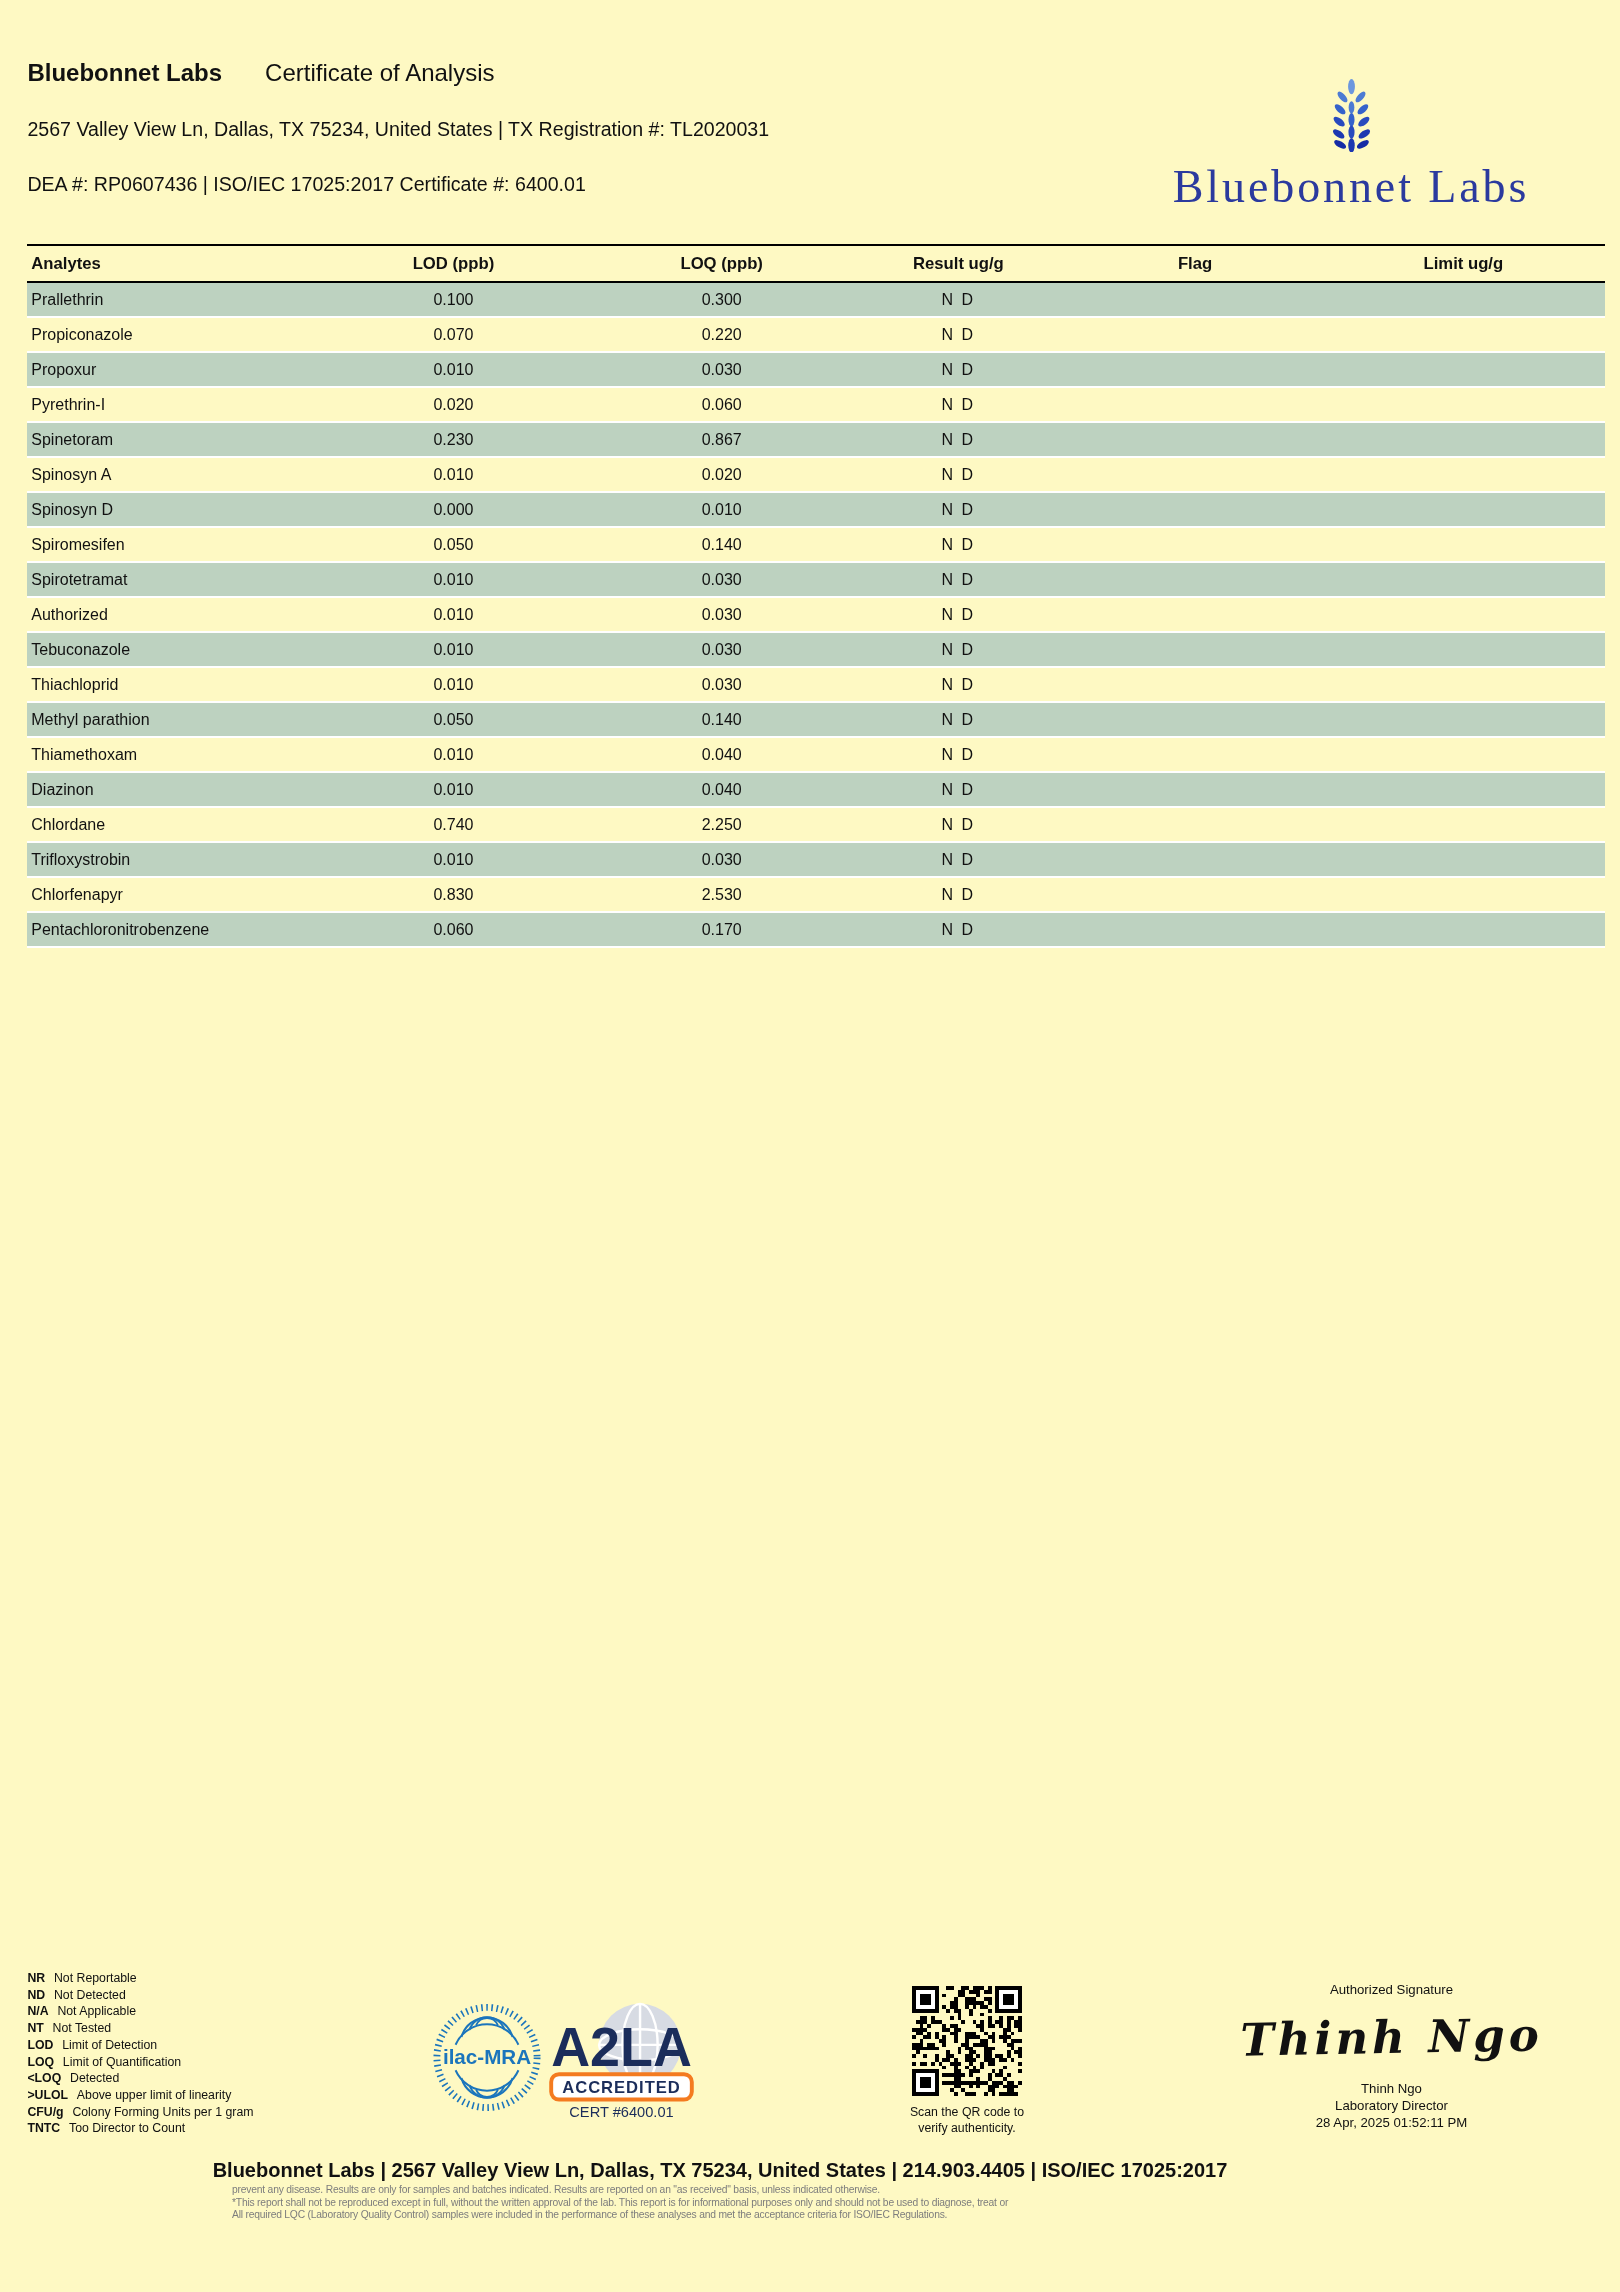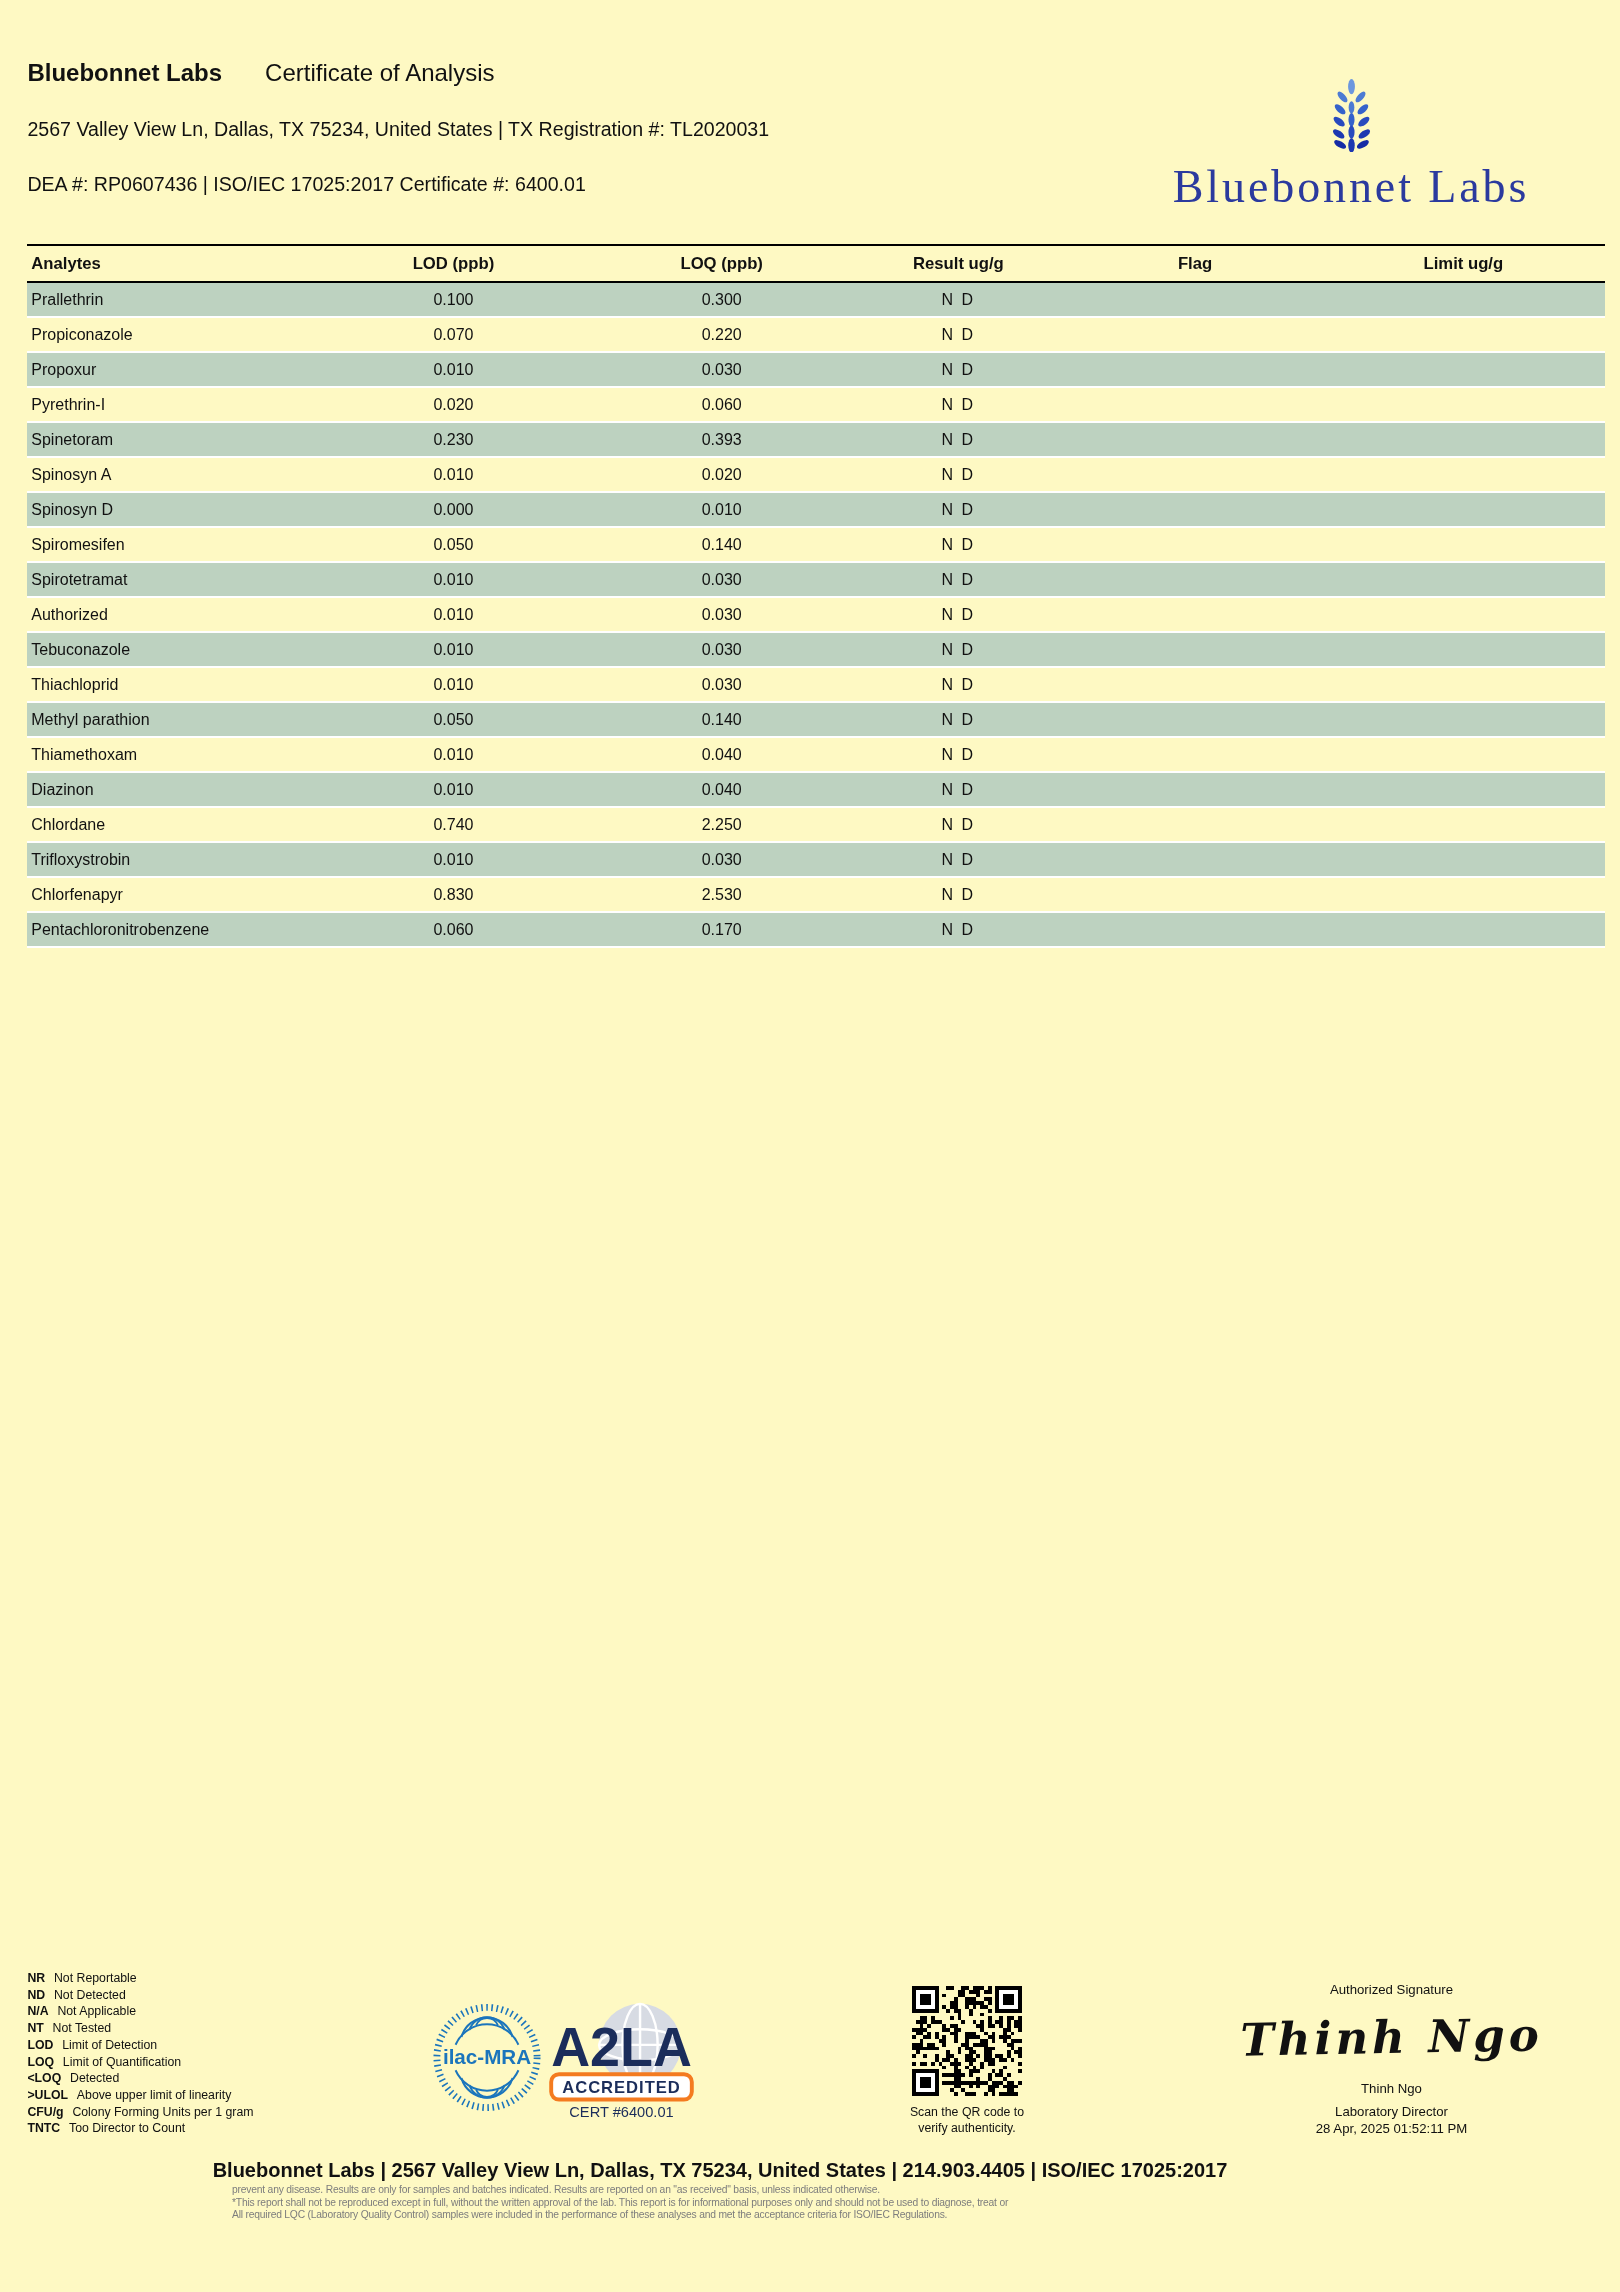--- a/index.html
+++ b/index.html
@@ -62,21 +62,21 @@
   }
   
   .sig-block{position:absolute;left:1230px;top:1982px;width:323px;text-align:center;}
   .sig-heading{font-size:13.2px;}
   .sig-script{
     font-family:"DejaVu Serif", serif;font-style:italic;font-weight:bold;
     font-size:45px;margin-top:13.7px;letter-spacing:3.9px;white-space:nowrap;
     transform:rotate(-1deg);
   }
   .sig-name{font-size:13.2px;margin-top:17.6px;}
-  .sig-title{font-size:13.2px;margin-top:8px;}
+  .sig-title{font-size:13.2px;margin-top:2px;}
   .sig-date{font-size:13.2px;margin-top:2px;}
   
   .foot-contact{
     position:absolute;left:0;top:2159px;width:1440px;text-align:center;
     font-size:20px;font-weight:bold;
   }
   .foot-disclaimer{
     position:absolute;left:232px;top:2184px;width:1176px;
     font-size:10.3px;line-height:12.7px;color:#7d7d7d;letter-spacing:-0.2px;
   }
@@ -164,21 +164,21 @@
       <td>0.060</td>
       <td class="c-result">N D</td>
       <td></td>
       <td></td>
     </tr>
 
 
     <tr>
       <td class="c-analyte">Spinetoram</td>
       <td>0.230</td>
-      <td>0.393</td>
+      <td>0.867</td>
       <td class="c-result">N D</td>
       <td></td>
       <td></td>
     </tr>
 
     <tr>
       <td class="c-analyte">Spinosyn A</td>
       <td>0.010</td>
       <td>0.020</td>
       <td class="c-result">N D</td>

